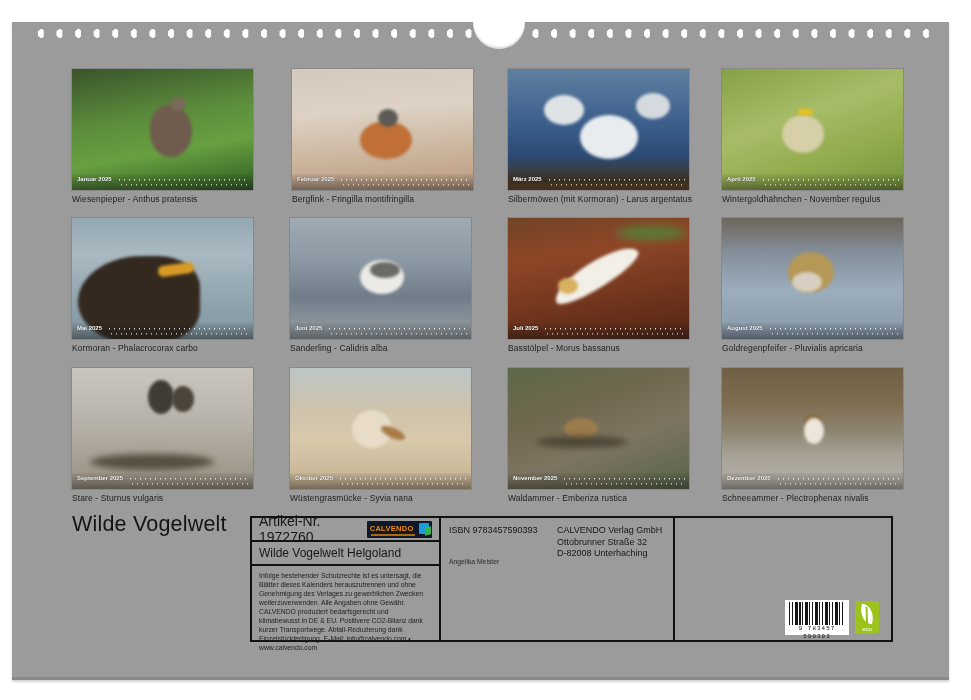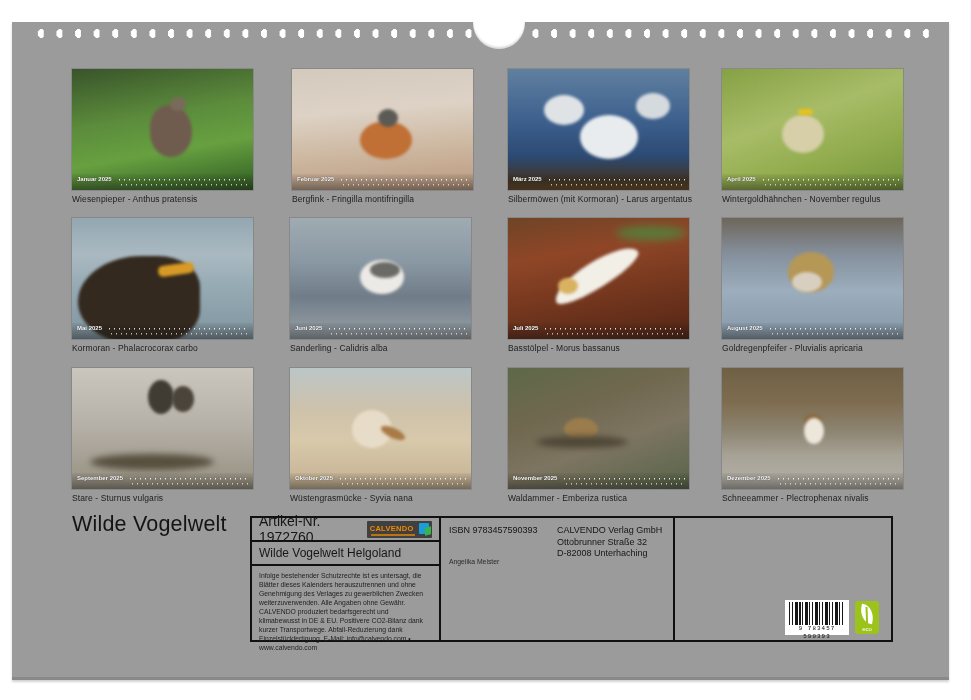--- a/index.html
+++ b/index.html
@@ -112,21 +112,21 @@
   .r3{flex:1;padding-top:6px;}
   .artikel{font-size:14px;color:#161616;}
   .cal-title{font-size:12px;color:#161616;}
   .legal{font-size:6.8px;line-height:1.32;color:#222;width:170px;}
   .isbn-row{display:flex;}
   .isbn{font-size:9px;color:#161616;flex:0 0 108px;}
   .publisher{font-size:9px;line-height:1.3;color:#161616;}
   .author{position:absolute;left:8px;top:40px;font-size:6.8px;color:#2a2a2a;}
   
   .cal-logo{
-    position:relative;width:72px;height:17px;background:#404040;border-radius:1px;
+    position:relative;width:72px;height:17px;background:#0f172a;border-radius:1px;
     display:flex;align-items:center;justify-content:flex-start;padding:1px 3px;box-sizing:border-box;
   }
   .cal-word{font-size:7.5px;font-weight:bold;color:#f08a00;letter-spacing:.3px;line-height:8px;}
   .cal-sub{position:absolute;left:4px;bottom:2px;width:44px;height:1.5px;background:#f08a00;opacity:.7;}
   .cal-ico{position:absolute;right:3px;top:2.5px;width:10px;height:11px;background:#1e9cd7;border-radius:1px;}
   .cal-ico::after{content:"";position:absolute;right:-2px;bottom:-1px;width:6px;height:8px;background:#36b54a;transform:skewY(-12deg);}
   
   .barcode{
     position:absolute;right:42px;bottom:5px;width:64px;height:35px;background:#fff;
     padding:2px 4px 1px;box-sizing:border-box;

